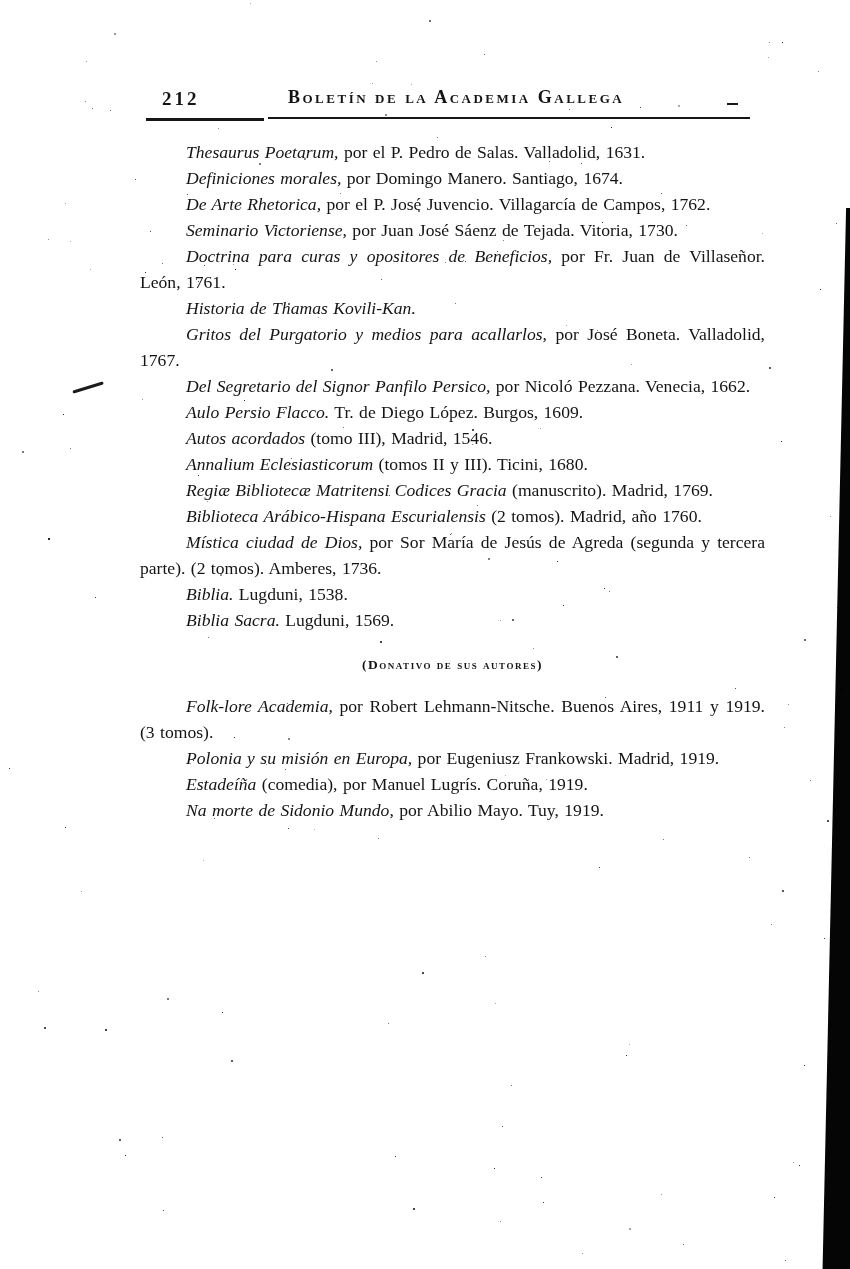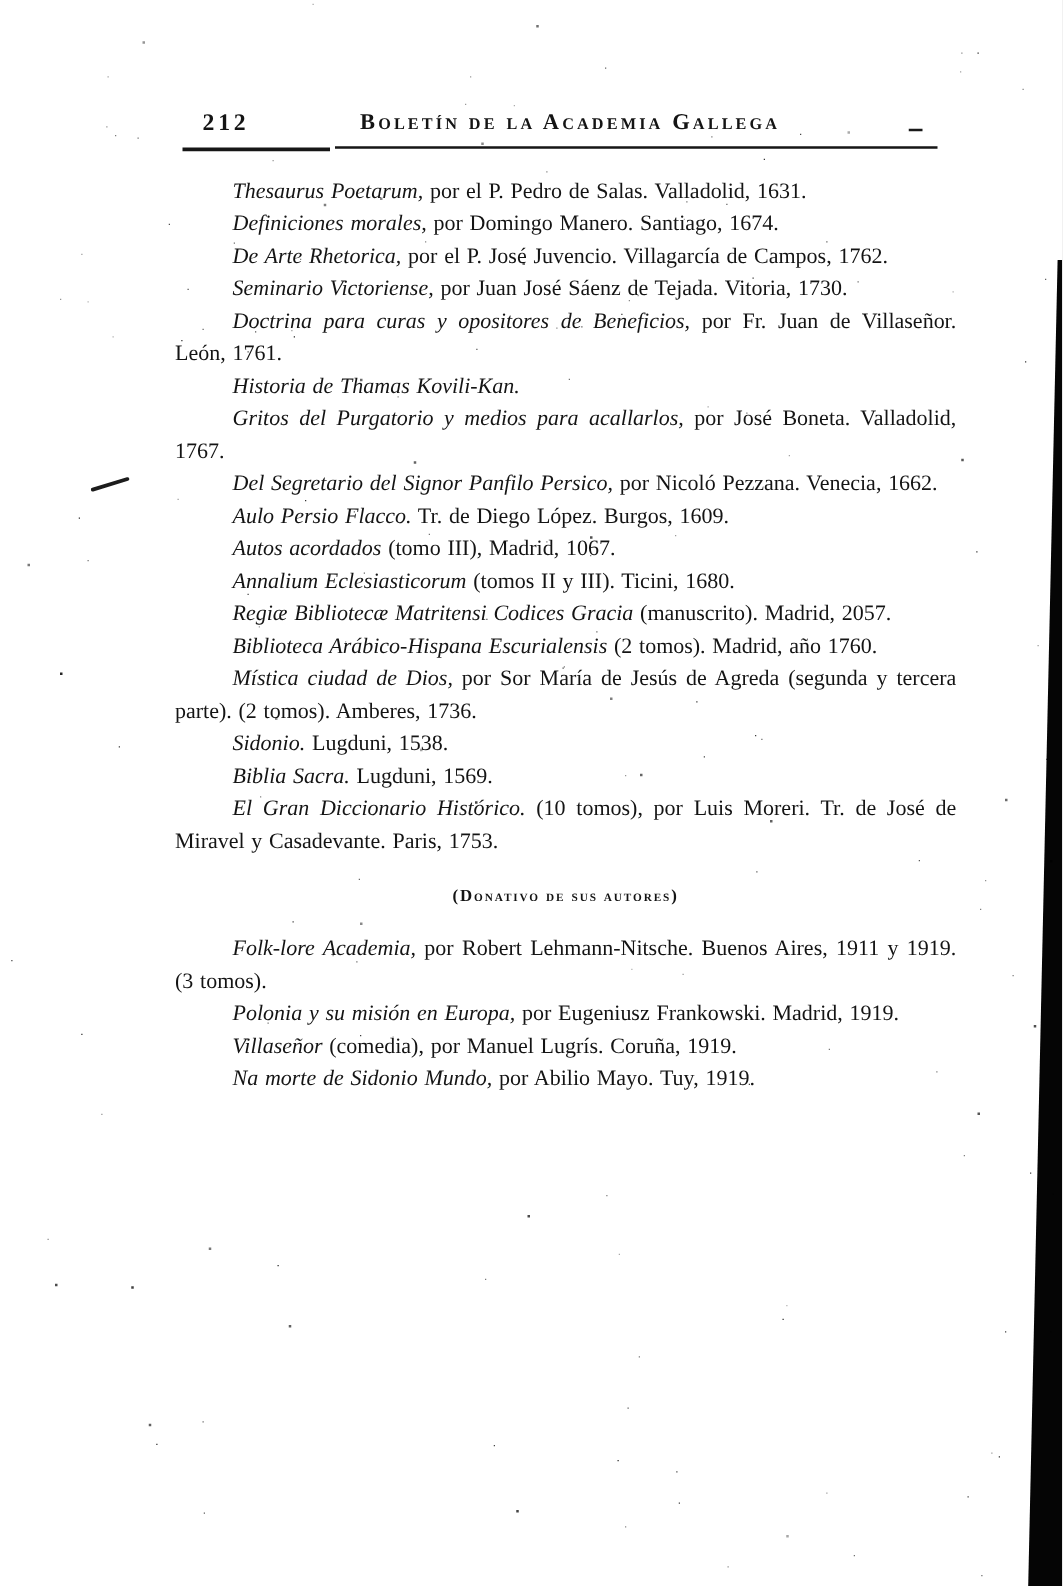--- a/index.html
+++ b/index.html
@@ -73,34 +73,33 @@
   <main class="content">
     <p class="entry"><span class="t">Thesaurus Poetarum,</span><span> por el P. Pedro de Salas. Valladolid, 1631.</span></p>
     <p class="entry"><span class="t">Definiciones morales,</span><span> por Domingo Manero. Santiago, 1674.</span></p>
     <p class="entry"><span class="t">De Arte Rhetorica,</span><span> por el P. José Juvencio. Villagarcía de Campos, 1762.</span></p>
     <p class="entry"><span class="t">Seminario Victoriense,</span><span> por Juan José Sáenz de Tejada. Vitoria, 1730.</span></p>
     <p class="entry"><span class="t">Doctrina para curas y opositores de Beneficios,</span><span> por Fr. Juan de Villaseñor. León, 1761.</span></p>
     <p class="entry"><span class="t">Historia de Thamas Kovili-Kan.</span><span></span></p>
     <p class="entry"><span class="t">Gritos del Purgatorio y medios para acallarlos,</span><span> por José Boneta. Valladolid, 1767.</span></p>
     <p class="entry"><span class="t">Del Segretario del Signor Panfilo Persico,</span><span> por Nicoló Pezzana. Venecia, 1662.</span></p>
     <p class="entry"><span class="t">Aulo Persio Flacco.</span><span> Tr. de Diego López. Burgos, 1609.</span></p>
-    <p class="entry"><span class="t">Autos acordados</span><span> (tomo III), Madrid, 1067.</span></p>
+    <p class="entry"><span class="t">Autos acordados</span><span> (tomo III), Madrid, 1546.</span></p>
     <p class="entry"><span class="t">Annalium Eclesiasticorum</span><span> (tomos II y III). Ticini, 1680.</span></p>
-    <p class="entry"><span class="t">Regiæ Bibliotecæ Matritensi Codices Gracia</span><span> (manuscrito). Madrid, 2057.</span></p>
+    <p class="entry"><span class="t">Regiæ Bibliotecæ Matritensi Codices Gracia</span><span> (manuscrito). Madrid, 1769.</span></p>
     <p class="entry"><span class="t">Biblioteca Arábico-Hispana Escurialensis</span><span> (2 tomos). Madrid, año 1760.</span></p>
     <p class="entry"><span class="t">Mística ciudad de Dios,</span><span> por Sor María de Jesús de Agreda (segunda y tercera parte). (2 tomos). Amberes, 1736.</span></p>
-    <p class="entry"><span class="t">Sidonio.</span><span> Lugduni, 1538.</span></p>
+    <p class="entry"><span class="t">Biblia.</span><span> Lugduni, 1538.</span></p>
     <p class="entry"><span class="t">Biblia Sacra.</span><span> Lugduni, 1569.</span></p>
-    <p class="entry"><span class="t">El Gran Diccionario Histórico.</span><span> (10 tomos), por Luis Moreri. Tr. de José de Miravel y Casadevante. Paris, 1753.</span></p>
 
     <h3 class="section-heading">(Donativo de sus autores)</h3>
 
     <p class="entry"><span class="t">Folk-lore Academia,</span><span> por Robert Lehmann-Nitsche. Buenos Aires, 1911 y 1919. (3 tomos).</span></p>
     <p class="entry"><span class="t">Polonia y su misión en Europa,</span><span> por Eugeniusz Frankowski. Madrid, 1919.</span></p>
-    <p class="entry"><span class="t">Villaseñor</span><span> (comedia), por Manuel Lugrís. Coruña, 1919.</span></p>
+    <p class="entry"><span class="t">Estadeíña</span><span> (comedia), por Manuel Lugrís. Coruña, 1919.</span></p>
     <p class="entry"><span class="t">Na morte de Sidonio Mundo,</span><span> por Abilio Mayo. Tuy, 1919.</span></p>
   </main>
 
   <div class="scan-edge"></div>
   <div id="speckles">
       <i style="left: 837px; top: 607px; width: 1px; height: 1px; background: rgb(0, 0, 0); opacity: 0.72;"></i>
       <i style="left: 222px; top: 1012px; width: 1px; height: 1px; background: rgb(0, 0, 0); opacity: 0.84;"></i>
       <i style="left: 824px; top: 938px; width: 1px; height: 1px; background: rgb(0, 0, 0); opacity: 0.75;"></i>
       <i style="left: 762px; top: 233px; width: 1px; height: 1px; background: rgb(0, 0, 0); opacity: 0.32;"></i>
       <i style="left: 276px; top: 513px; width: 1px; height: 1px; background: rgb(0, 0, 0); opacity: 0.39;"></i>

